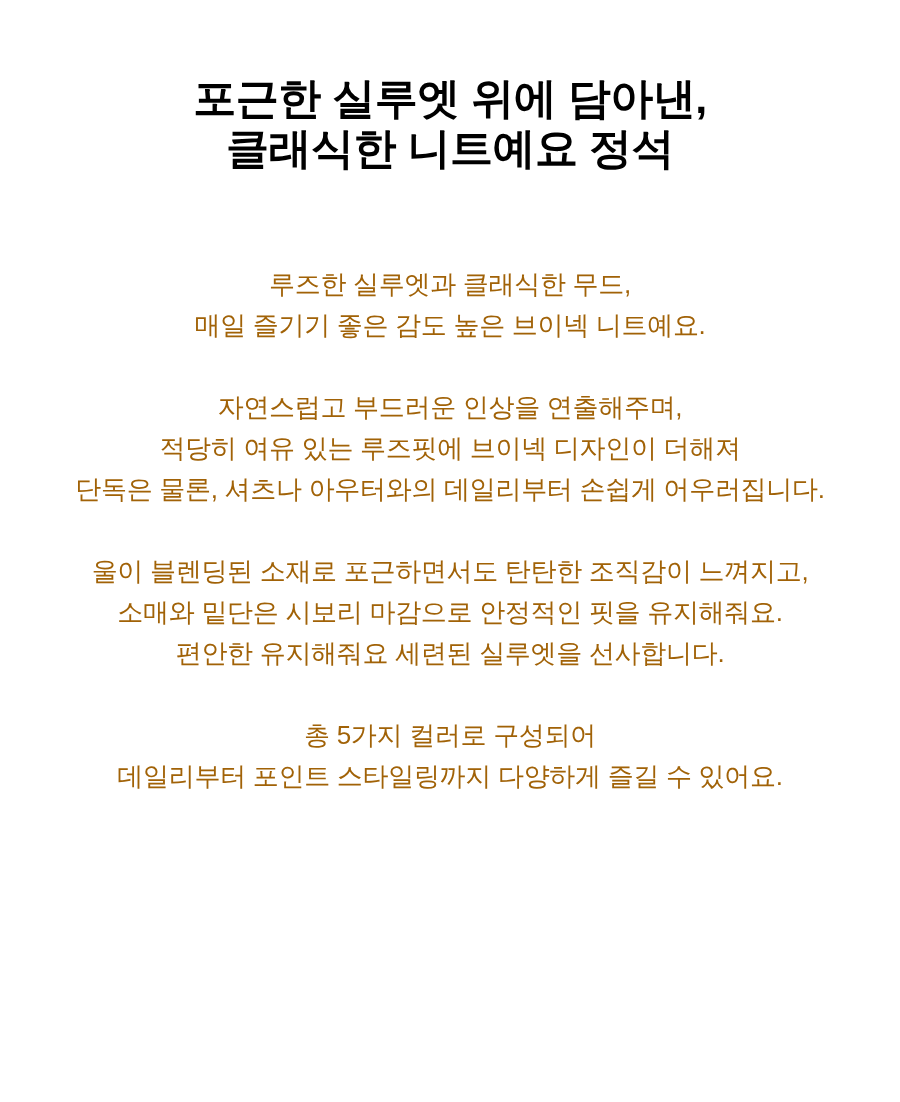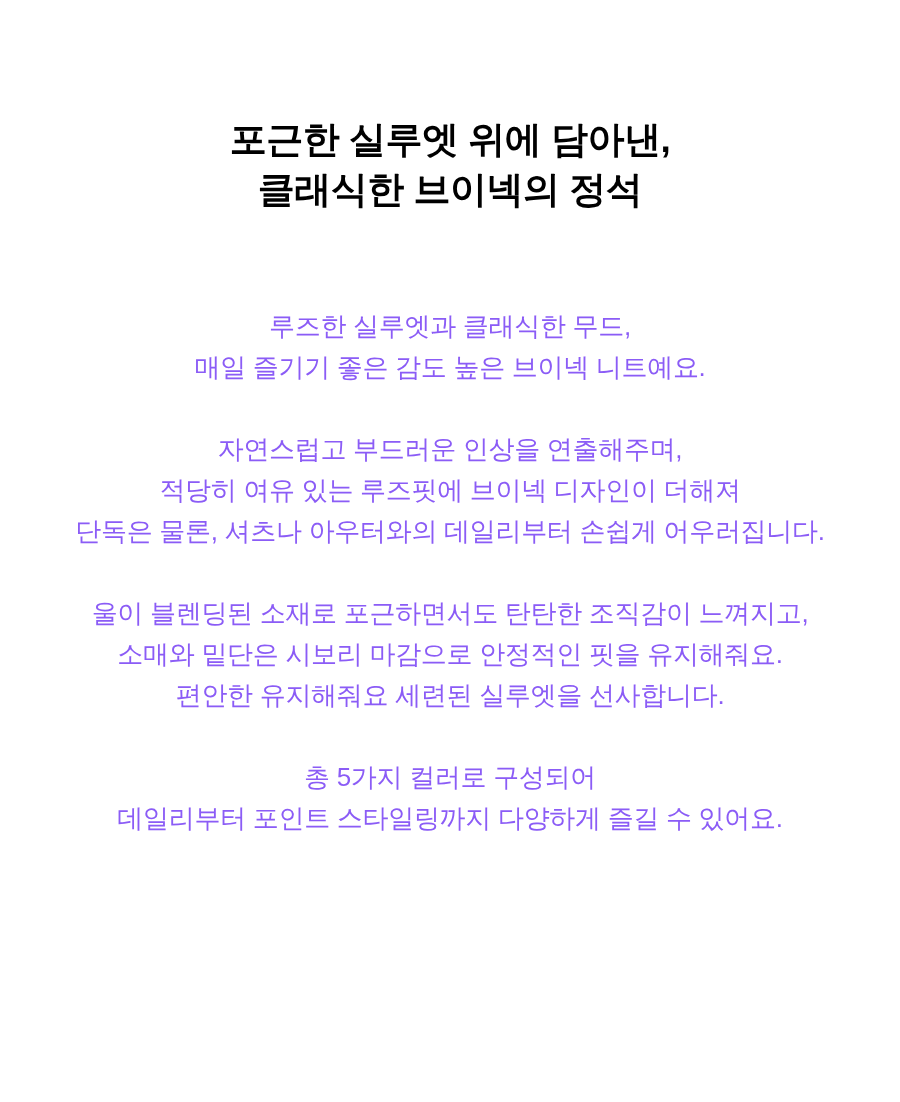--- a/index.html
+++ b/index.html
@@ -10,51 +10,51 @@
   .page {
     position: relative;
     width: 900px;
     height: 1102px;
     background: #ffffff;
     overflow: hidden;
     font-family: "Liberation Sans", "DejaVu Sans", sans-serif;
     text-align: center;
   }
   .title {
-    padding-top: 115px;
-    font-size: 37px;
+    padding-top: 73px;
+    font-size: 43px;
     line-height: 50px;
     font-weight: 700;
     color: #000000;
     letter-spacing: -0.5px;
   }
   .body-copy {
     margin-top: 91px;
-    color: #8b5cf6;
+    color: #a16207;
     font-size: 26px;
     line-height: 41px;
     font-weight: 400;
     letter-spacing: -0.3px;
   }
   .body-copy p {
     margin: 0 0 41px 0;
     padding: 0;
   }
   .line {
     display: block;
   }
 </style>
 </head>
 <body>
 
 <main class="page">
 
   <div class="title">
     <span class="line">포근한 실루엣 위에 담아낸,</span>
-    <span class="line">클래식한 브이넥의 정석</span>
+    <span class="line">클래식한 니트예요 정석</span>
   </div>
 
   <div class="body-copy">
 
     <p>
       <span class="line">루즈한 실루엣과 클래식한 무드,</span>
       <span class="line">매일 즐기기 좋은 감도 높은 브이넥 니트예요.</span>
     </p>
 
     <p>

